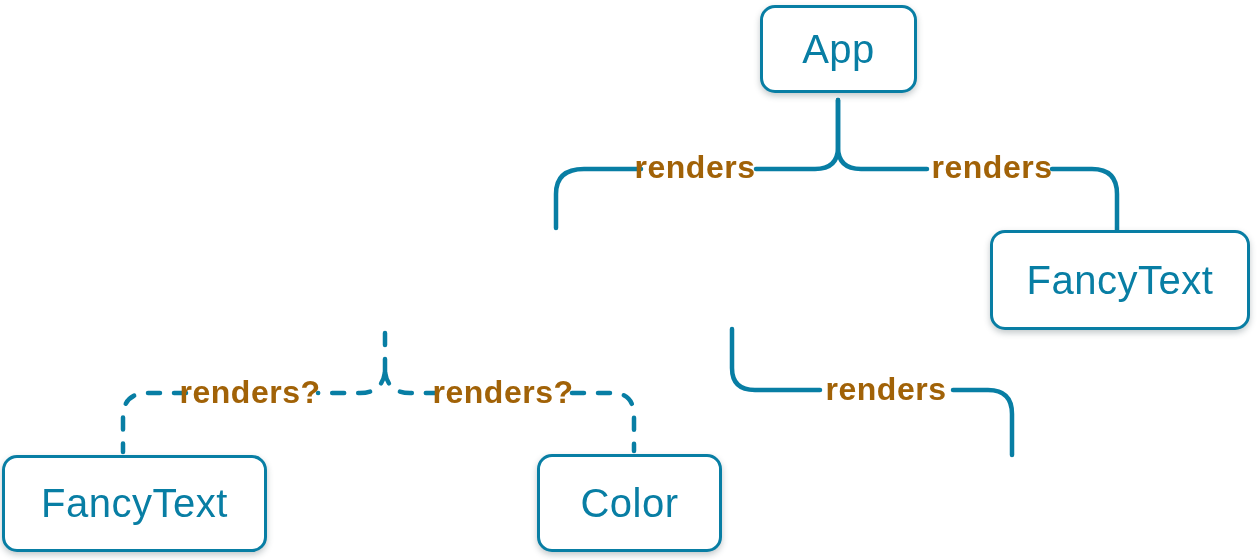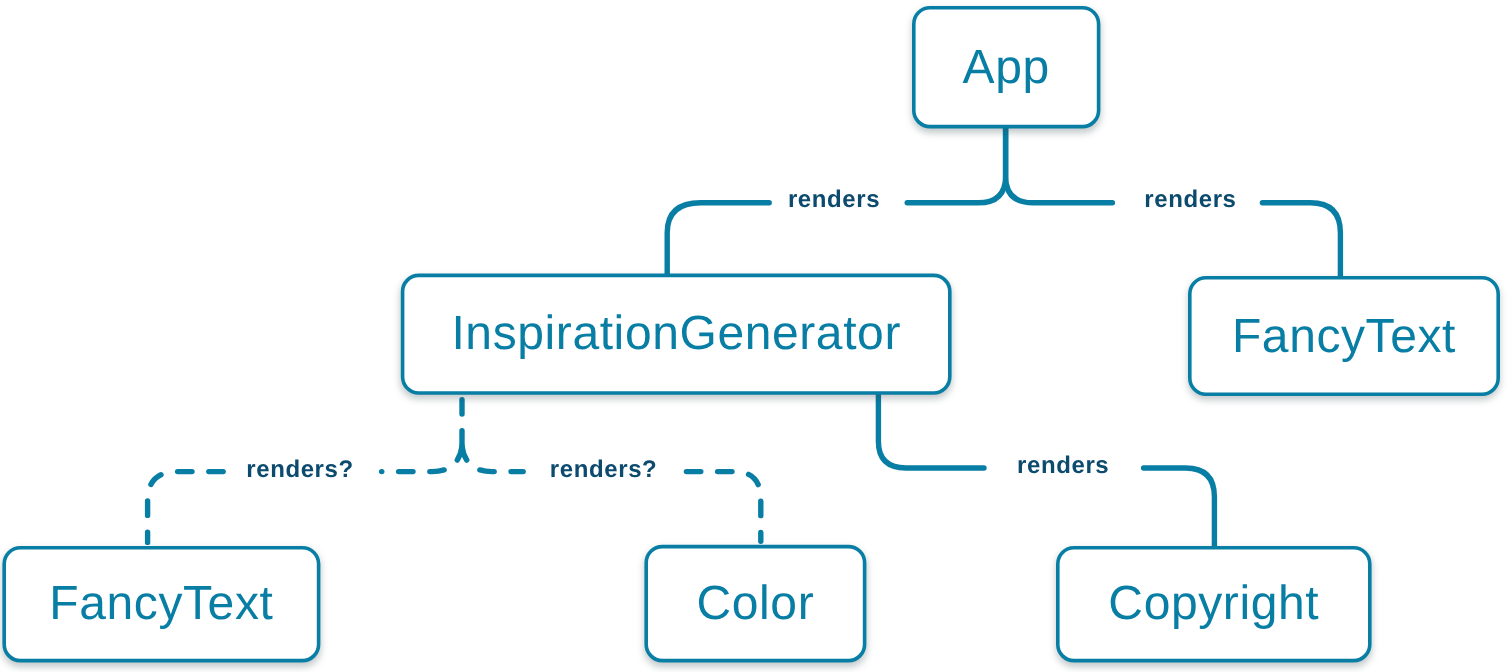--- a/index.html
+++ b/index.html
@@ -48,22 +48,22 @@
     box-shadow: 0 3px 6px rgba(40, 60, 70, 0.28);
     color: var(--accent);
     font-size: 40px;
     font-weight: 500;
     letter-spacing: 0.5px;
     white-space: nowrap;
   }
   .edge-label {
     position: absolute;
     transform: translate(-50%, -50%);
-    color: #0c4a6e;
-    font-size: 20px;
+    color: #a16207;
+    font-size: 32px;
     font-weight: 600;
     letter-spacing: 0.5px;
     white-space: nowrap;
   }
 </style>
 </head>
 <body>
 
 <div class="canvas">
 
@@ -80,31 +80,29 @@
 
     <path class="edge-line dashed" d="M385 333 V372"></path>
 
     <path class="edge-line dashed" d="M385 372 Q382 393 360 393 H318"></path>
     <path class="edge-line dashed" d="M186 393 H148 Q123 393 123 417 V452"></path>
 
     <path class="edge-line dashed" d="M385 372 Q388 393 410 393 H436"></path>
     <path class="edge-line dashed" d="M572 393 H612 Q634 393 634 416 V451"></path>
   </svg>
 
-  <div class="node" style="left:760px; top:5px;  width:157px; height:102px;text-align:center;">App</div>
+  <div class="node" style="left:760px; top:5px;  width:157px; height:88px;text-align:center;">App</div>
 
-  <div class="node" style="left:334px; top:228px; width:459px; height:101px;">InspirationGenerator</div>
 
   <div class="node" style="left:990px; top:230px; width:260px; height:100px;">FancyText</div>
 
   <div class="node" style="left:2px;   top:455px; width:265px; height:97px;">FancyText</div>
 
   <div class="node" style="left:537px; top:454px; width:185px; height:98px;text-align:center;">Color</div>
 
-  <div class="node" style="left:880px; top:455px; width:263px; height:97px;">Copyright</div>
 
   <span class="edge-label" style="left:695px; top:167px;">renders</span>
 
   <span class="edge-label" style="left:992px; top:167px;">renders</span>
 
   <span class="edge-label" style="left:250px; top:392px;">renders?</span>
 
   <span class="edge-label" style="left:503px; top:392px;">renders?</span>
 
   <span class="edge-label" style="left:886px; top:389px;">renders</span>

